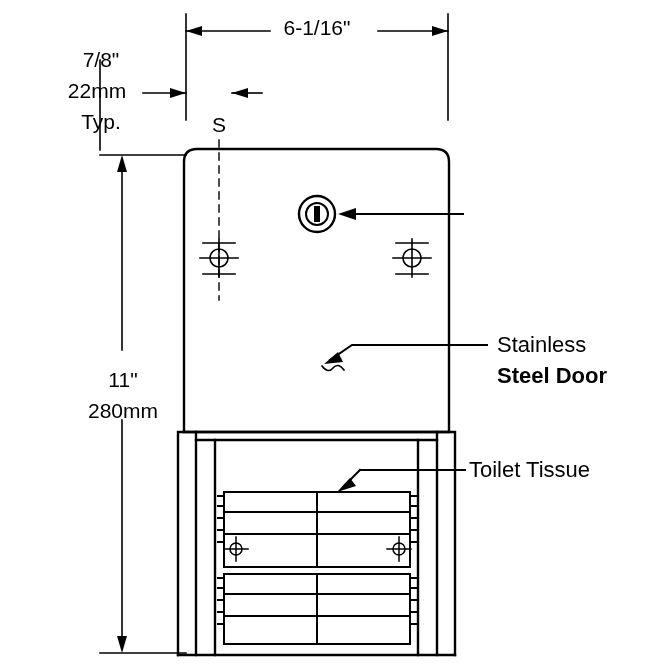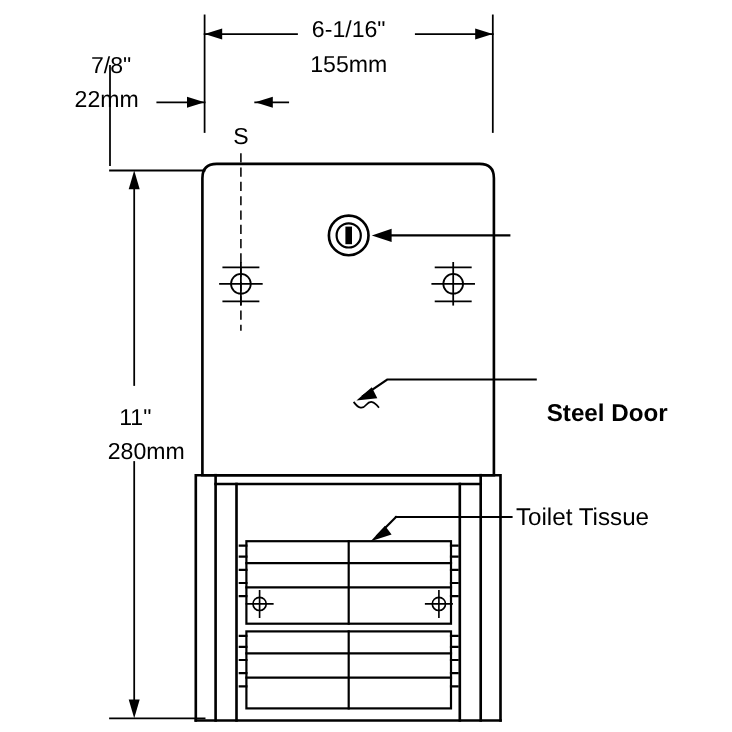--- a/index.html
+++ b/index.html
@@ -172,28 +172,29 @@
       <g stroke-width="2">
         <line x1="465" y1="470" x2="360" y2="470"></line>
         <line x1="360" y1="470" x2="343" y2="487"></line>
         <polygon points="337,492 350,478 356,486" fill="#000" stroke="none"></polygon>
       </g>
 
     </g>
   </svg>
 
   <div class="lbl dim" style="left:237px; top:16px; width:160px;">6-1/16"</div>
-  <div class="lbl dim" style="left:237px; top:47px; width:160px;">155mm</div>
 
   <div class="lbl dim" style="left:56px; top:48px; width:90px;">7/8"</div>
   <div class="lbl dim" style="left:52px; top:79px; width:90px;">22mm</div>
+  <div class="lbl dim" style="left:56px; top:110px; width:90px;">Typ.</div>
 
   <div class="lbl tiny" style="left:199px; top:113px; width:40px;">S</div>
 
   <div class="lbl dim" style="left:78px; top:368px; width:90px;">11"</div>
-  <div class="lbl dim" style="left:78px; top:399px; width:90px;text-align:right;">280mm</div>
-
-
+  <div class="lbl dim" style="left:78px; top:399px; width:90px;">280mm</div>
+
+
+  <div class="lbl callout" style="left:497px; top:333px;">Stainless</div>
   <div class="lbl callout" style="left:497px; top:364px;font-weight:bold;">Steel Door</div>
 
   <div class="lbl callout" style="left:469px; top:458px;">Toilet Tissue</div>
 
 </div>
 
 </body></html>

